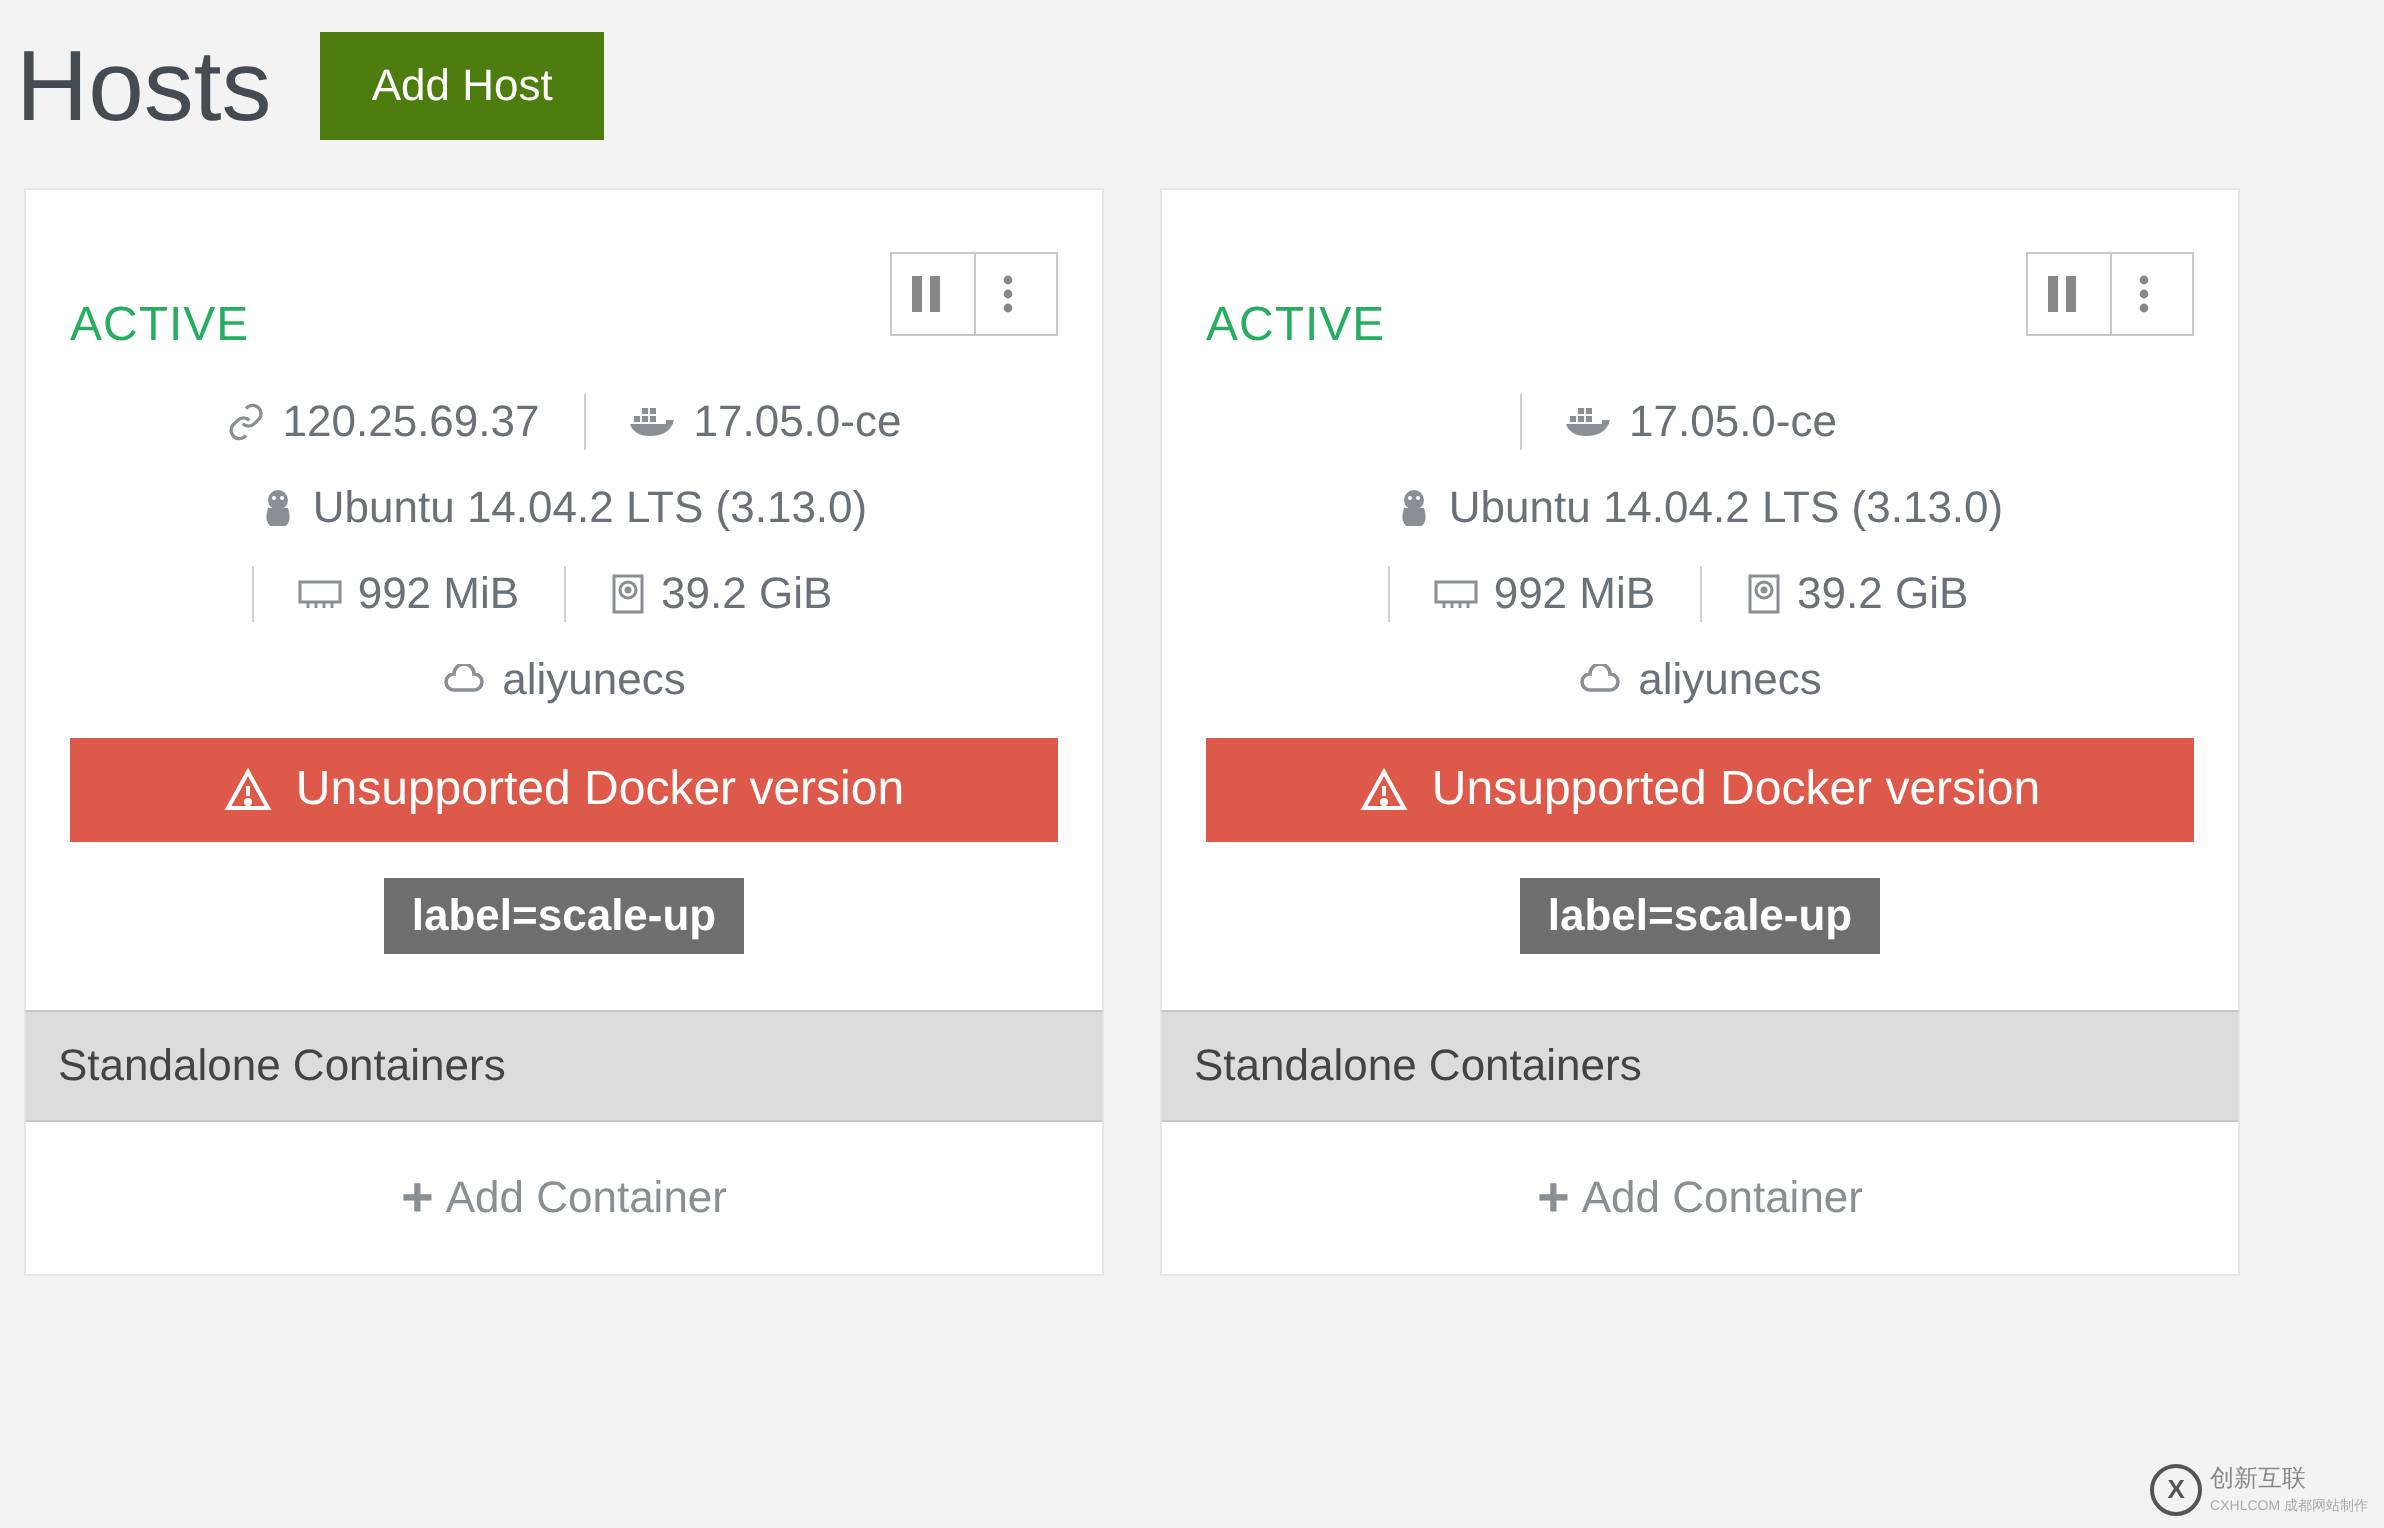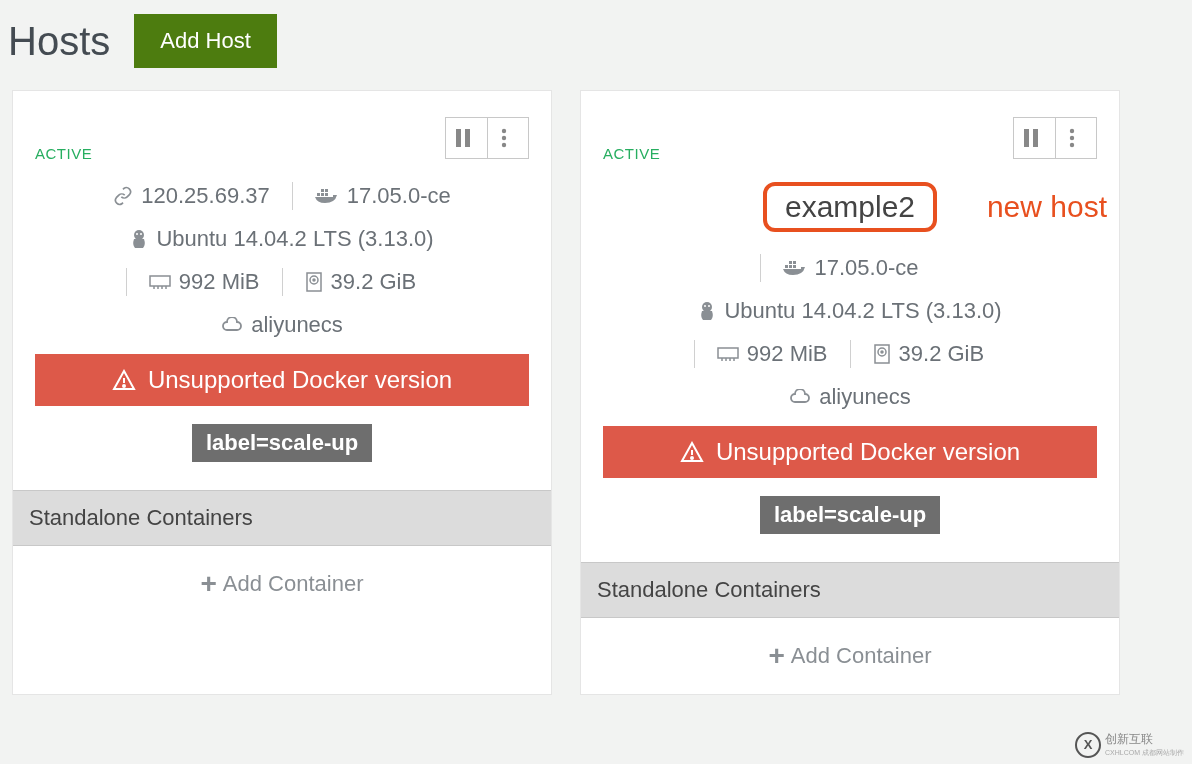--- a/index.html
+++ b/index.html
@@ -12,21 +12,21 @@
     width: 1192px;
     height: 764px;
     position: relative;
   }
   .header {
     display: flex;
     align-items: center;
     padding: 14px 8px 22px 8px;
   }
   .page-title {
-    font-size: 40px;
+    font-size: 50px;
     font-weight: 500;
     color: #444b52;
     margin: 0 24px 0 0;
   }
   .add-host-btn {
     background: #4d7c0f;
     color: #fff;
     border: none;
     font-size: 22px;
     font-weight: 400;
@@ -49,21 +49,21 @@
     padding: 22px 22px 16px 22px;
   }
   .card-header-row {
     display: flex;
     justify-content: space-between;
     align-items: center;
     margin-bottom: 20px;
   }
   .status-active {
     color: #27ae60;
-    font-size: 15px;
+    font-size: 24px;
     font-weight: 500;
     letter-spacing: 0.5px;
     margin-top: 32px;
   }
   .card-actions {
     display: flex;
   }
   .action-btn {
     border: 1px solid #c8c8c8;
     background: #fff;
@@ -351,24 +351,20 @@
             <span class="icon">
               <svg width="6" height="20" viewBox="0 0 6 20">
                   <circle cx="3" cy="3" r="2.2" fill="#888"></circle>
                   <circle cx="3" cy="10" r="2.2" fill="#888"></circle>
                   <circle cx="3" cy="17" r="2.2" fill="#888"></circle>
                 </svg>
             </span>
           </button>
         </div>
       </div>
-      <div class="host-name-row">
-        <span class="host-name boxed">example2</span>
-        <span class="annotation">new host</span>
-      </div>
 
       <div class="info-row">
         <div class="divider"></div>
         <div class="info-cell">
           <span class="icon">
             <svg width="24" height="18" viewBox="0 0 24 18" fill="#8a8f94">
                 <rect x="2" y="6" width="3" height="3"></rect>
                 <rect x="6" y="6" width="3" height="3"></rect>
                 <rect x="10" y="6" width="3" height="3"></rect>
                 <rect x="6" y="2" width="3" height="3"></rect>

